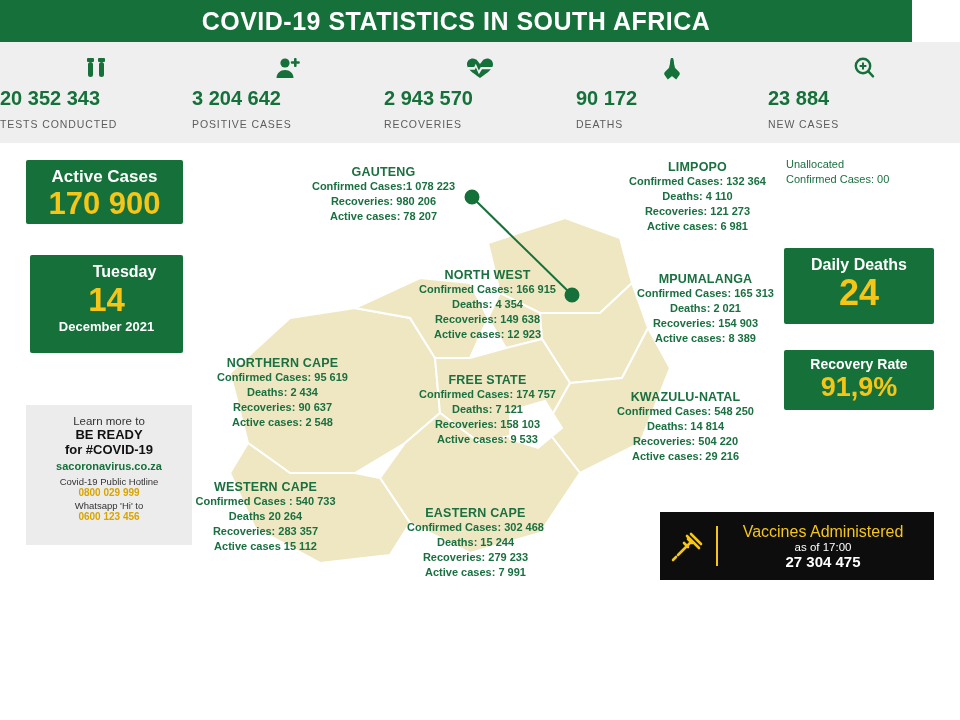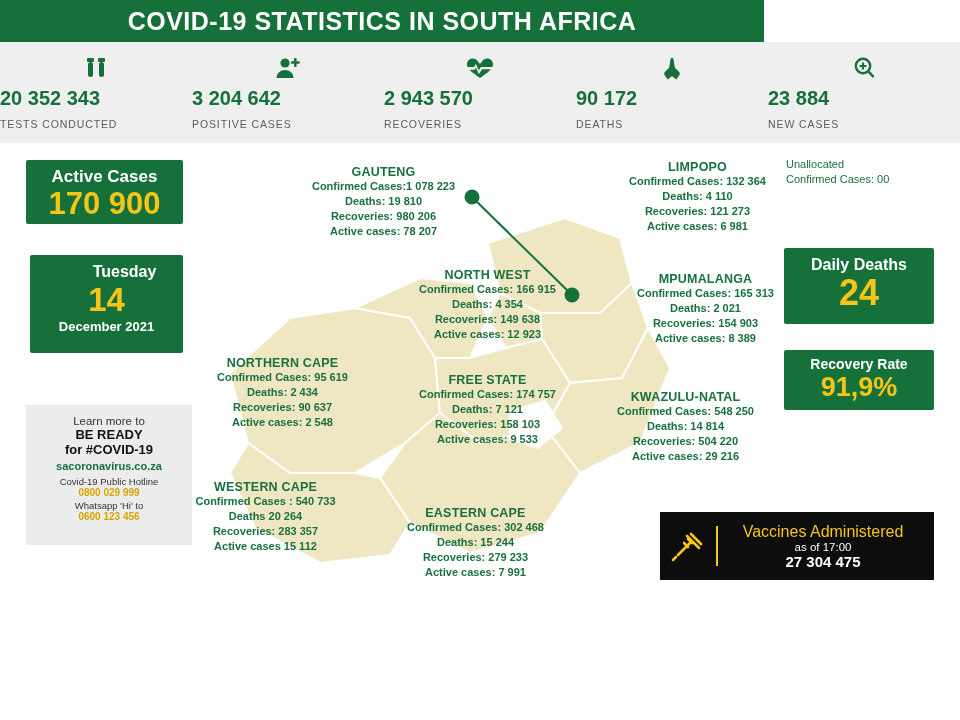--- a/index.html
+++ b/index.html
@@ -6,21 +6,21 @@
   html, body {
     width: 960px; height: 720px;
     font-family: "Liberation Sans", sans-serif;
     background: #ffffff;
     overflow: hidden;
   }
   #root { position: relative; width: 960px; height: 720px; background: #fff; }
 
   
   .header {
-    position: absolute; left: 0; top: 0; width: 764px; height: 42px;
+    position: absolute; left: 0; top: 0; width: 912px; height: 42px;
     background: #16703a;
     display: flex; align-items: center; justify-content: center;
   }
   .header h1 {
     color: #ffffff; font-size: 25px; font-weight: bold; letter-spacing: .5px;
     text-align: center;
   }
 
   
   .stats {
@@ -206,21 +206,20 @@
       <g stroke="#16703a" stroke-width="2" fill="#16703a">
         <line x1="302" y1="54" x2="402" y2="152"></line>
         <circle cx="302" cy="54" r="6.5"></circle>
         <circle cx="402" cy="152" r="6.5"></circle>
       </g>
     </svg>
 
     <div class="prov" style="left:276px; top:22px; width:215px;">
       <div class="pname">GAUTENG</div>
       <div class="pl">Confirmed Cases:1 078 223</div>
-      <div class="pl">Deaths: 19 810</div>
       <div class="pl">Recoveries: 980 206</div>
       <div class="pl">Active cases: 78 207</div>
     </div>
 
     <div class="prov" style="left:590px; top:17px; width:215px;">
       <div class="pname">LIMPOPO</div>
       <div class="pl">Confirmed Cases: 132 364</div>
       <div class="pl">Deaths:  4 110</div>
       <div class="pl">Recoveries: 121 273</div>
       <div class="pl">Active cases: 6 981</div>

